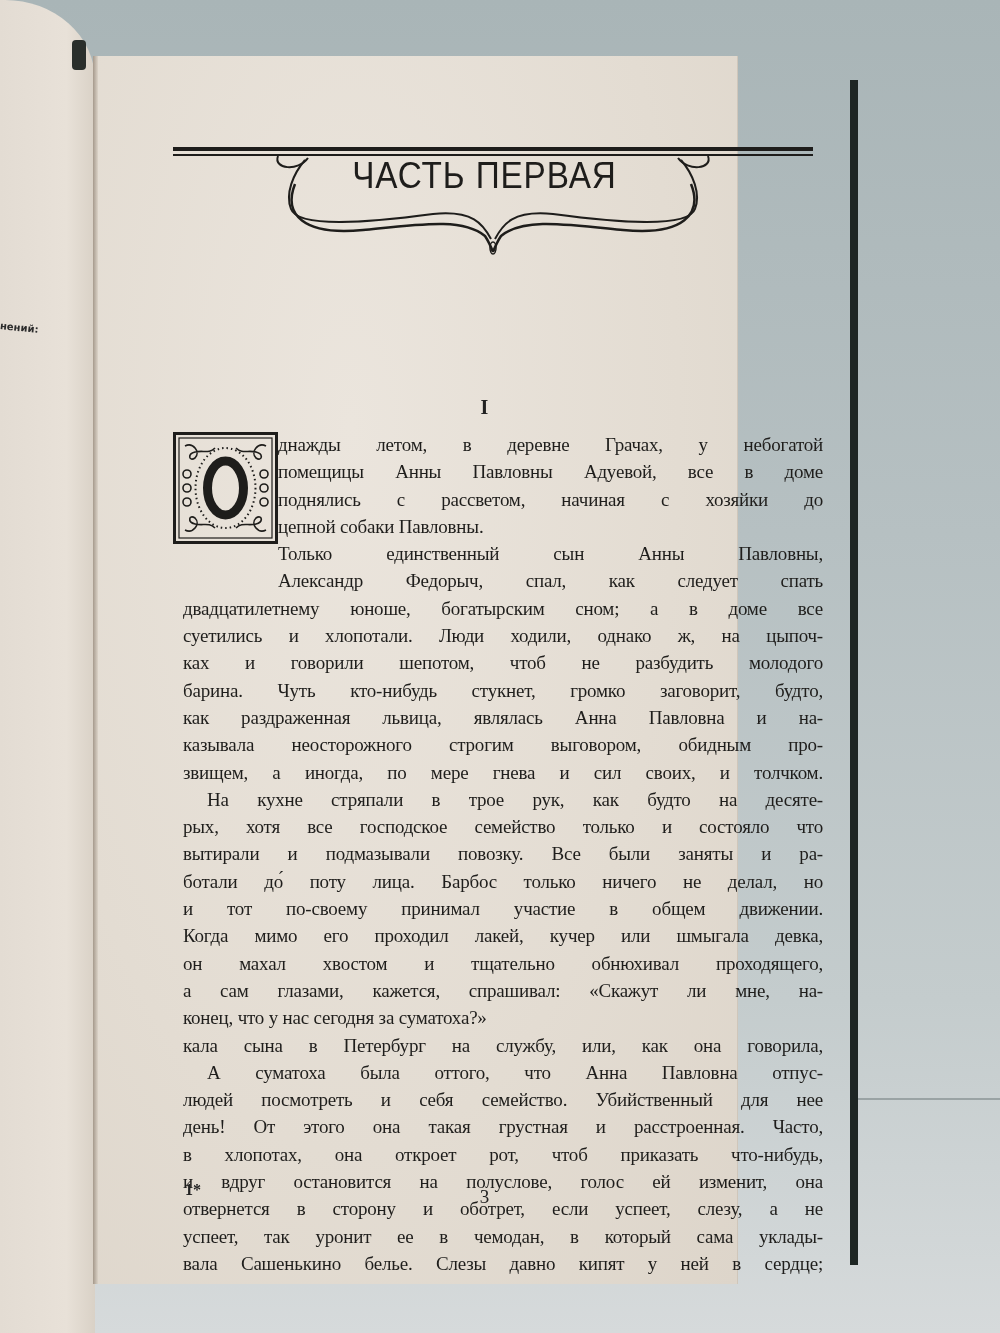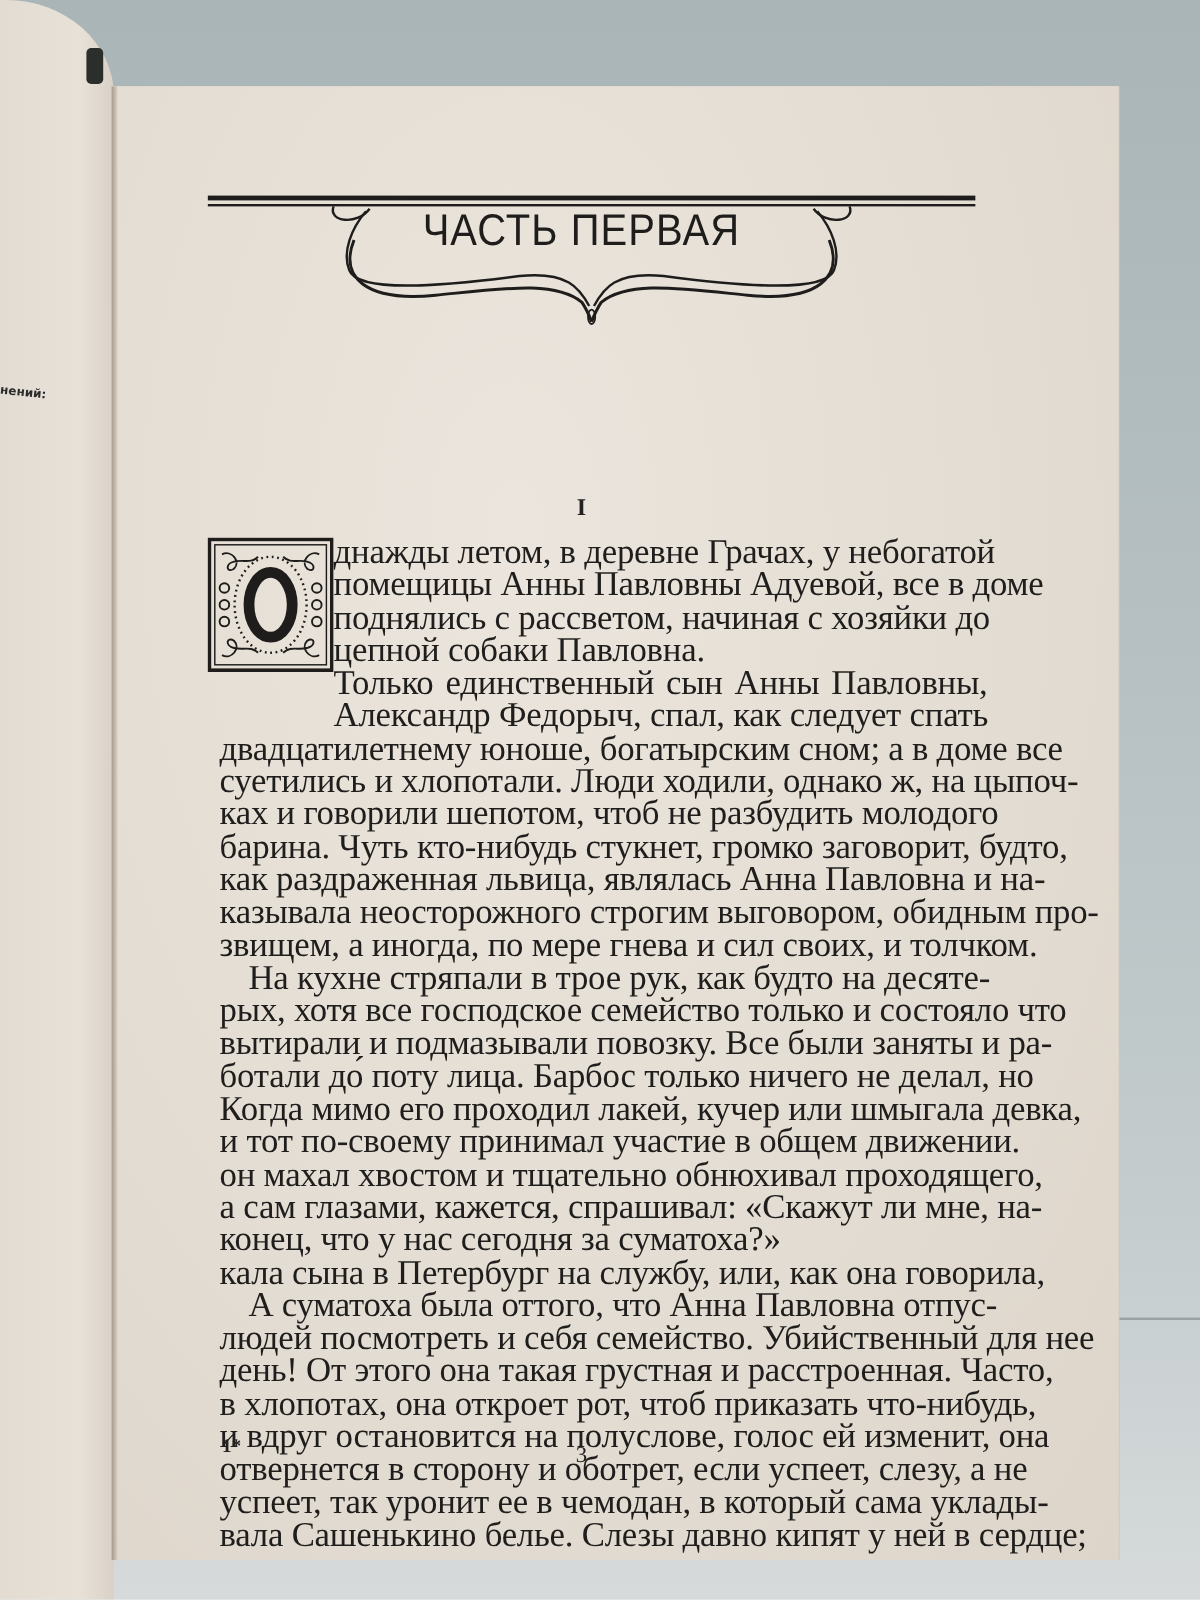--- a/index.html
+++ b/index.html
@@ -14,40 +14,40 @@
     background: linear-gradient(90deg, #e3dcd3 0%, #e8e1d8 70%, #d9d1c6 100%);
     border-top-right-radius: 90px 80px;
   }
   .left-page-shadow { position:absolute; left:72px; top:40px; width:14px; height:30px; background:#2a2f2c; border-radius:4px; }
   .left-page-text {
     position:absolute; left:0; top:322px; font-family:"DejaVu Sans", sans-serif;
     font-size:10px; font-weight:bold; color:#2c2c2c; transform:rotate(6deg);
   }
   .cover-edge { position:absolute; left:850px; top:80px; width:8px; height:1185px; background:#1e2624; }
   .right-page {
-    position:absolute; left:93px; top:72px; width:839px; height:1228px;
+    position:absolute; left:93px; top:56px; width:644px; height:1228px;
     background: #e4ddd4;
     background-image: radial-gradient(ellipse at 40% 30%, #ebe5dd 0%, #e3dcd2 60%, #ddd5ca 100%);
     box-shadow: 1px 0 0 #cfc6ba;
   }
   .gutter { position:absolute; left:0; top:0; width:5px; height:100%; background:linear-gradient(90deg,#8b7d6e,#d8cfc3); opacity:.7; }
   .header-ornament { position:absolute; left:80px; top:88px; width:640px; height:115px; }
   .part-title {
     position:absolute; left:0; top:99px; width:783px; text-align:center;
     font-family:"Liberation Sans", sans-serif; font-size:37px; color:#1e1d1b;
     letter-spacing:1px; transform:scaleX(0.9); font-weight:normal;
   }
   .chapter-num {
     position:absolute; left:0; top:340px; width:783px; text-align:center;
     font-size:20px; font-weight:bold; color:#222;
   }
   .drop-cap { position:absolute; left:80px; top:376px; width:105px; height:112px; }
   .text-block {
     position:absolute; left:90px; top:375px; width:640px;
-    font-size:29px; line-height:27.3px; color:#1f1e1c; text-align:justify;
+    font-size:19px; line-height:27.3px; color:#1f1e1c; text-align:justify;
     letter-spacing:-0.2px;
   }
   .line { display:block; white-space:nowrap; text-align-last:justify; text-align:justify; }
   .line.last { text-align-last:left; }
   .indent-cap { padding-left:95px; }
   .indent-para { padding-left:24px; }
   .signature {
     position:absolute; left:92px; top:1125px; font-size:16px; font-weight:bold; color:#222;
   }
   .page-num {
@@ -101,36 +101,36 @@
         <circle cx="91" cy="70" r="4"></circle>
     </g>
     <ellipse cx="52.5" cy="56" rx="30" ry="40" fill="none" stroke="#1e1d1b" stroke-width="2" stroke-dasharray="1.5 3"></ellipse>
     <ellipse cx="52.5" cy="56" rx="18" ry="27" fill="none" stroke="#1e1d1b" stroke-width="9"></ellipse>
   </svg>
 
   <div class="text-block">
     <span class="line indent-cap">днажды летом, в деревне Грачах, у небогатой</span>
     <span class="line indent-cap">помещицы Анны Павловны Адуевой, все в доме</span>
     <span class="line indent-cap">поднялись с рассветом, начиная с хозяйки до</span>
-    <span class="line indent-cap last">цепной собаки Павловна.</span>
+    <span class="line indent-cap last">цепной собаки Павловны.</span>
     <span class="line indent-cap">Только единственный сын Анны Павловны,</span>
     <span class="line indent-cap">Александр Федорыч, спал, как следует спать</span>
     <span class="line">двадцатилетнему юноше, богатырским сном; а в доме все</span>
     <span class="line">суетились и хлопотали. Люди ходили, однако ж, на цыпоч-</span>
     <span class="line">ках и говорили шепотом, чтоб не разбудить молодого</span>
     <span class="line">барина. Чуть кто-нибудь стукнет, громко заговорит, будто,</span>
     <span class="line">как раздраженная львица, являлась Анна Павловна и на-</span>
     <span class="line">казывала неосторожного строгим выговором, обидным про-</span>
     <span class="line">звищем, а иногда, по мере гнева и сил своих, и толчком.</span>
     <span class="line indent-para">На кухне стряпали в трое рук, как будто на десяте-</span>
     <span class="line">рых, хотя все господское семейство только и состояло что</span>
     <span class="line">вытирали и подмазывали повозку. Все были заняты и ра-</span>
     <span class="line">ботали до́ поту лица. Барбос только ничего не делал, но</span>
+    <span class="line">и тот по-своему принимал участие в общем движении.</span>
     <span class="line">Когда мимо его проходил лакей, кучер или шмыгала девка,</span>
-    <span class="line">и тот по-своему принимал участие в общем движении.</span>
     <span class="line">он махал хвостом и тщательно обнюхивал проходящего,</span>
     <span class="line">а сам глазами, кажется, спрашивал: «Скажут ли мне, на-</span>
     <span class="line last">конец, что у нас сегодня за суматоха?»</span>
     <span class="line">кала сына в Петербург на службу, или, как она говорила,</span>
     <span class="line indent-para">А суматоха была оттого, что Анна Павловна отпус-</span>
     <span class="line">людей посмотреть и себя семейство. Убийственный для нее</span>
     <span class="line">день! От этого она такая грустная и расстроенная. Часто,</span>
     <span class="line">в хлопотах, она откроет рот, чтоб приказать что-нибудь,</span>
     <span class="line">и вдруг остановится на полуслове, голос ей изменит, она</span>
     <span class="line">отвернется в сторону и оботрет, если успеет, слезу, а не</span>

